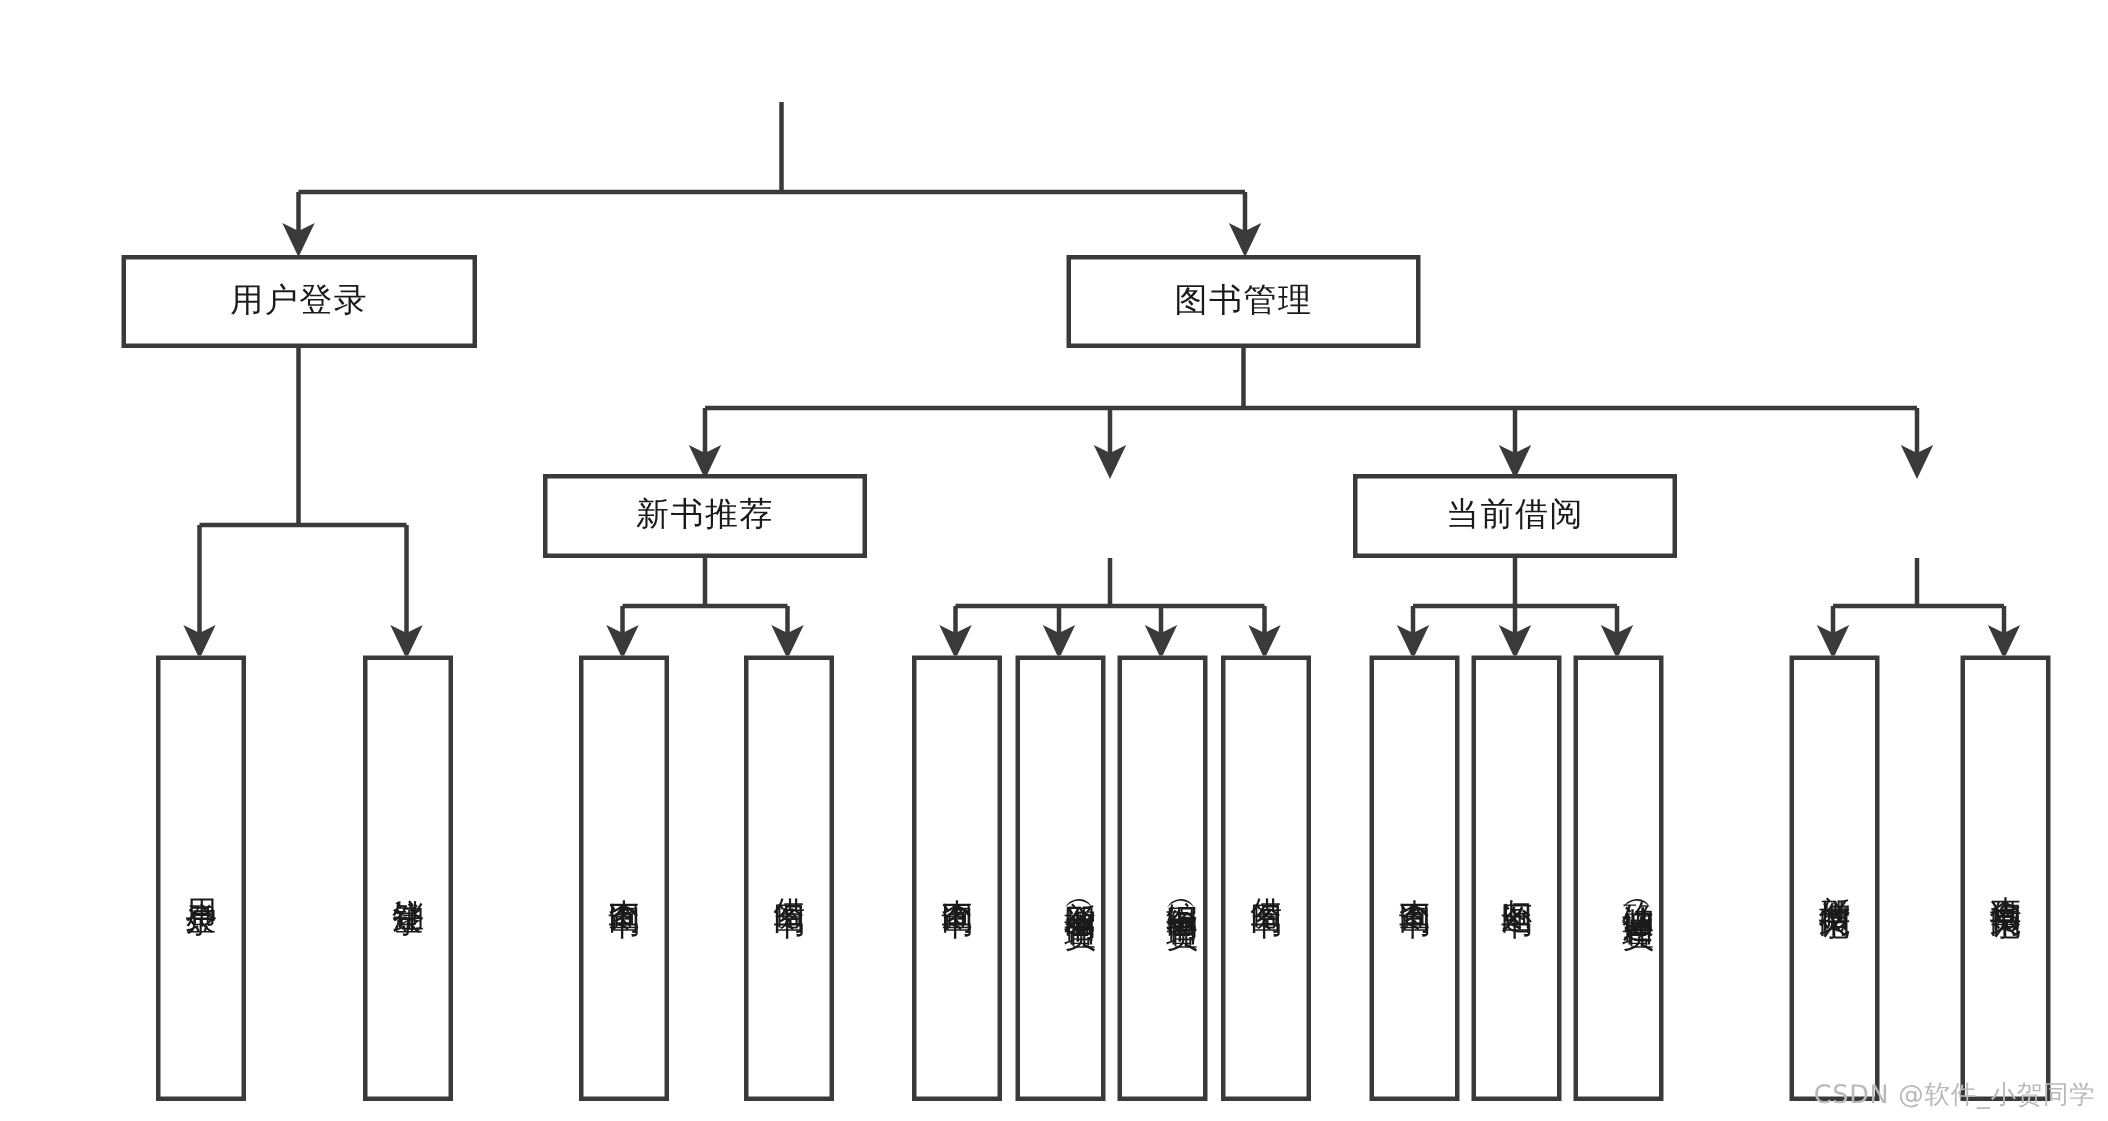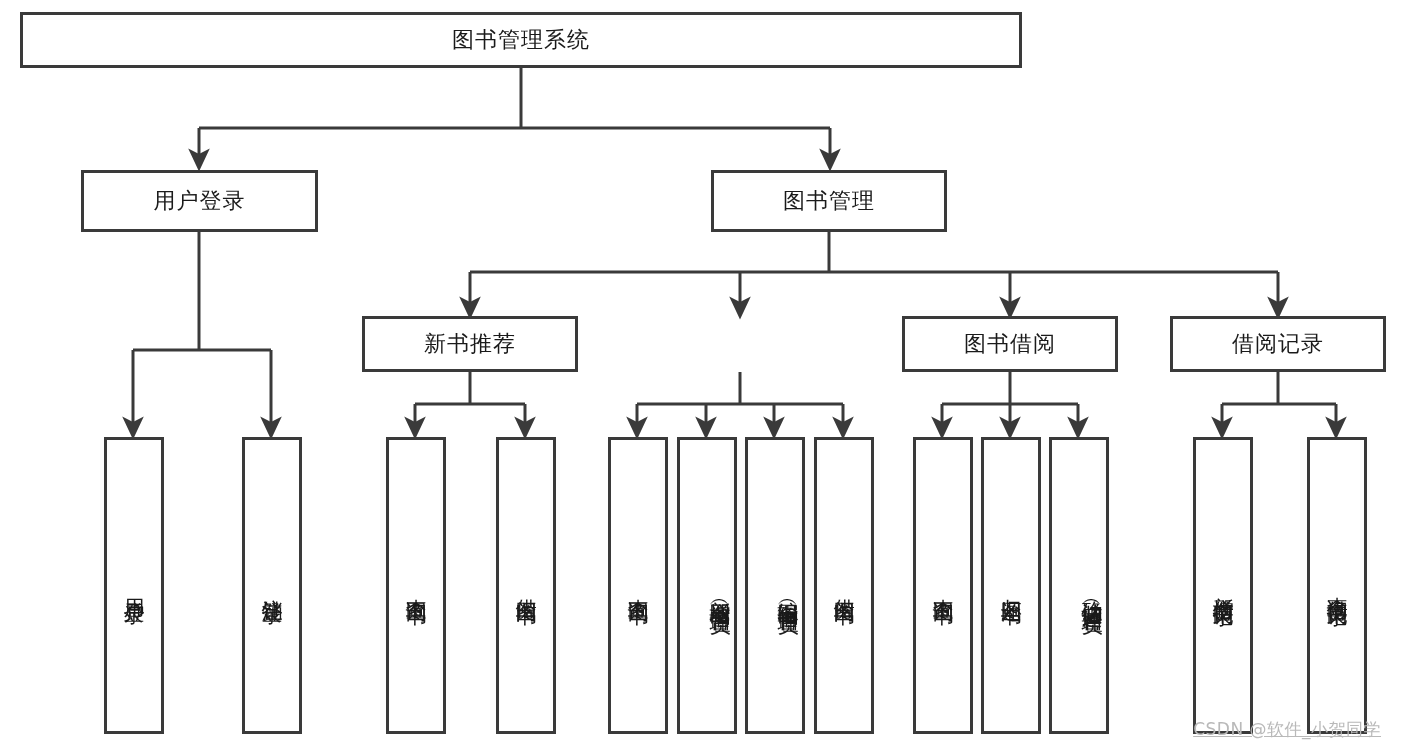--- a/index.html
+++ b/index.html
@@ -41,27 +41,26 @@
     padding-top:0;
   }
   svg.edges{
     position:absolute;
     left:0;top:0;
     width:1405px;height:747px;
     pointer-events:none;
   }
   .watermark{
     position:absolute;
-    right:24px;
+    right:8px;
     bottom:6px;
     font-size:17px;
     color:#b9b9b9;
     letter-spacing:0.5px;
     white-space:nowrap;
-    text-decoration:underline;
   }
 </style>
 </head>
 <body>
 
 <div id="diagram">
 
   <svg class="edges" viewBox="0 0 1405 747">
     <defs>
       <marker id="arrow" markerWidth="10" markerHeight="10" refX="4.2" refY="4" orient="auto" markerUnits="strokeWidth">
@@ -105,28 +104,26 @@
       <path d="M1010,404 L1010,428" marker-end="url(#arrow)"></path>
       <path d="M1078,404 L1078,428" marker-end="url(#arrow)"></path>
 
       <path d="M1278,372 L1278,404"></path>
       <path d="M1222,404 L1336,404"></path>
       <path d="M1222,404 L1222,428" marker-end="url(#arrow)"></path>
       <path d="M1336,404 L1336,428" marker-end="url(#arrow)"></path>
     </g>
   </svg>
 
-  <div class="node horiz" style="left:20px;top:12px;width:1002px;height:56px;">图书管理系统</div>
 
   <div class="node horiz" style="left:81px;top:170px;width:237px;height:62px;">用户登录</div>
   <div class="node horiz" style="left:362px;top:316px;width:216px;height:56px;">新书推荐</div>
 
   <div class="node horiz" style="left:711px;top:170px;width:236px;height:62px;">图书管理</div>
-  <div class="node horiz" style="left:902px;top:316px;width:216px;height:56px;">图书借阅</div>
-  <div class="node horiz" style="left:1170px;top:316px;width:216px;height:56px;">借阅记录</div>
+  <div class="node horiz" style="left:902px;top:316px;width:216px;height:56px;">当前借阅</div>
 
   <div class="node vert centered" style="left:104px;top:437px;width:60px;height:297px;">用户登录</div>
   <div class="node vert centered" style="left:242px;top:437px;width:60px;height:297px;">注销登录</div>
 
   <div class="node vert centered" style="left:386px;top:437px;width:60px;height:297px;">查询图书</div>
   <div class="node vert centered" style="left:496px;top:437px;width:60px;height:297px;">借阅图书</div>
 
   <div class="node vert centered" style="left:608px;top:437px;width:60px;height:297px;">查询图书</div>
   <div class="node vert" style="left:677px;top:437px;width:60px;height:297px;">新增图书（管理员）</div>
   <div class="node vert" style="left:745px;top:437px;width:60px;height:297px;">编辑图书（管理员）</div>

